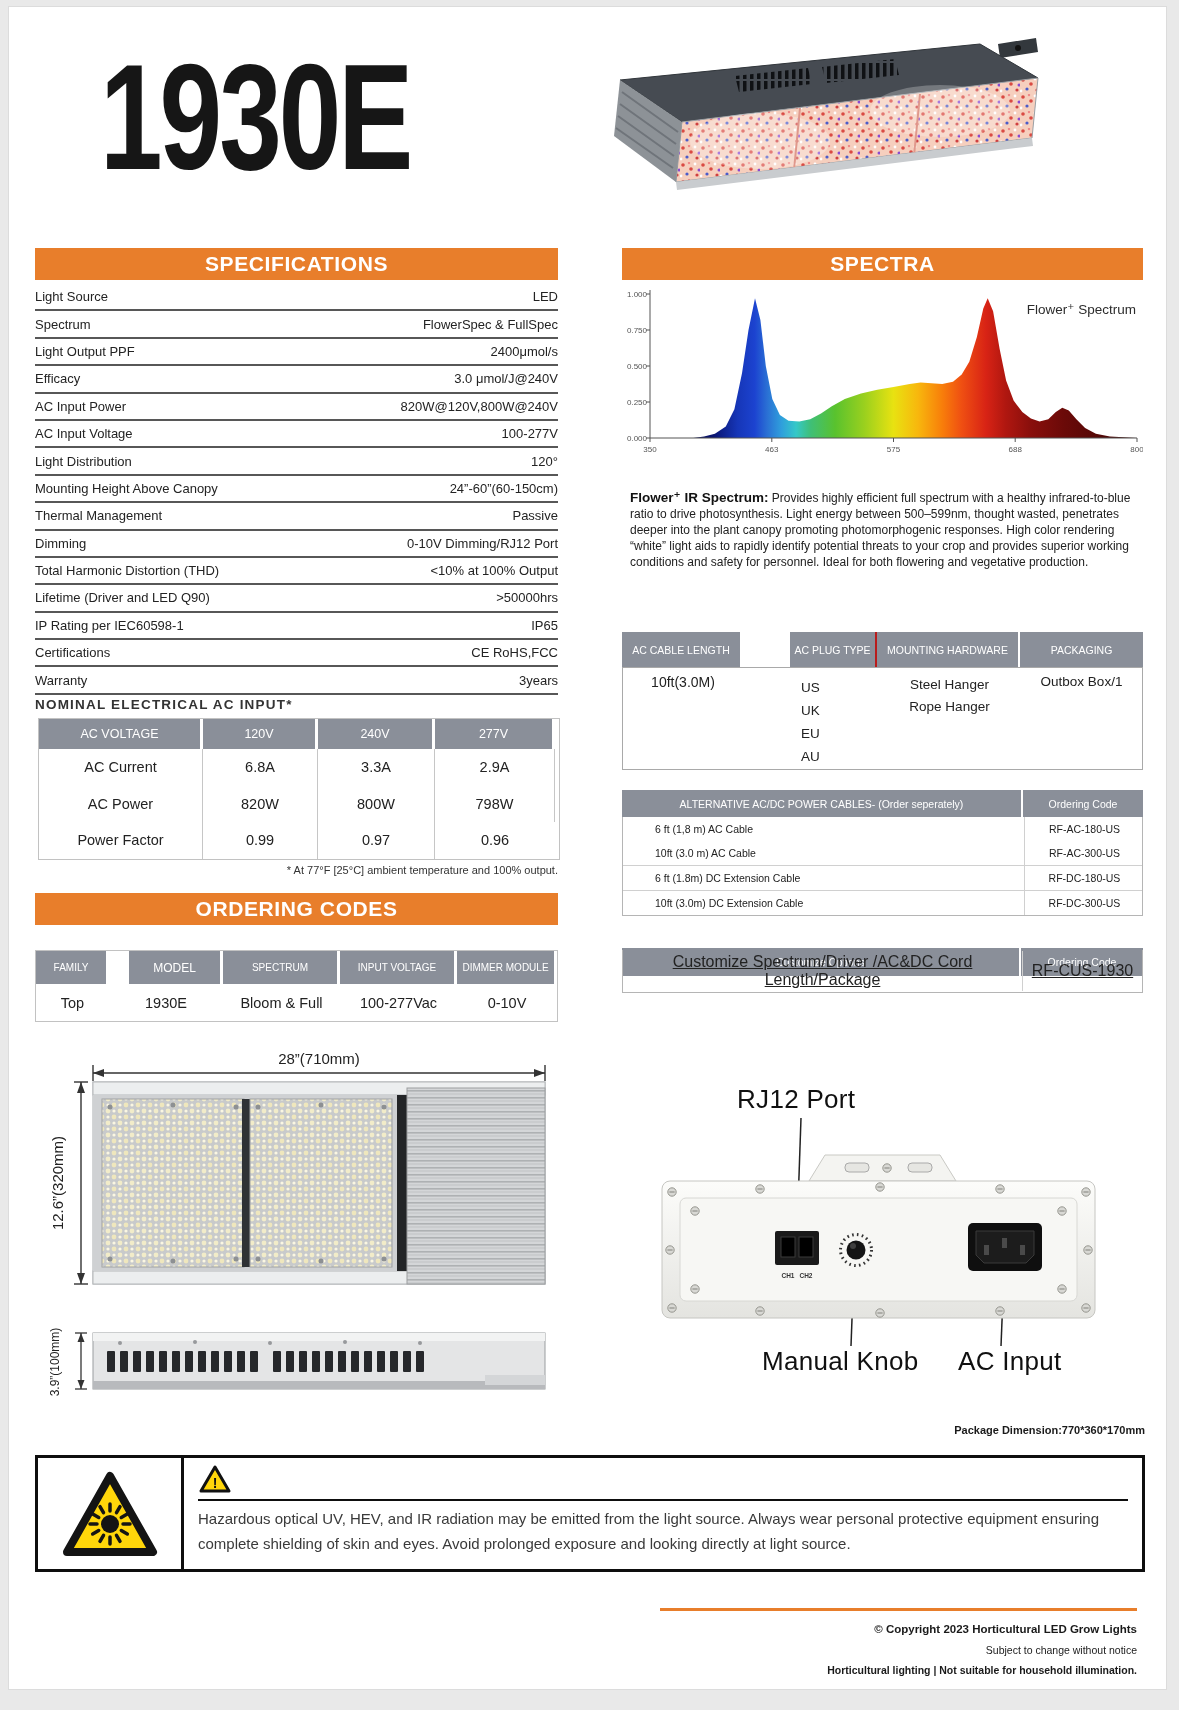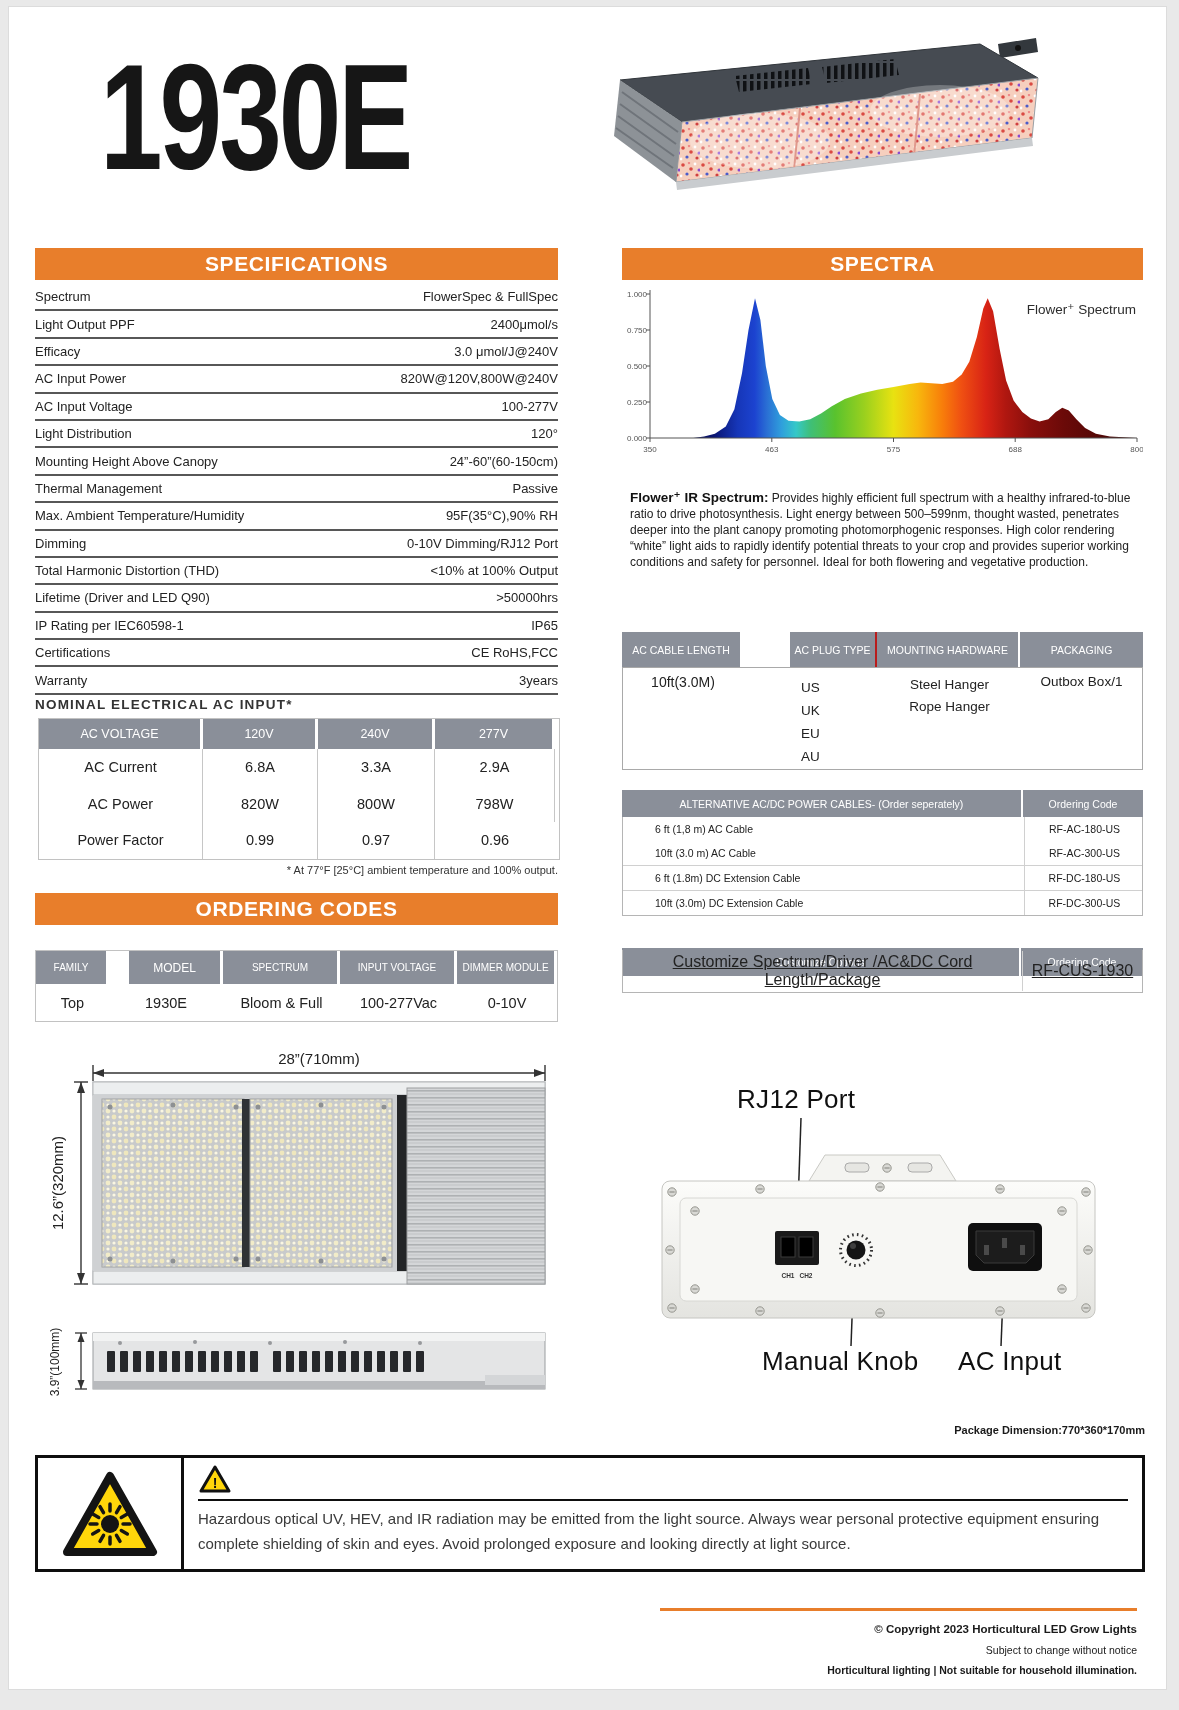--- a/index.html
+++ b/index.html
@@ -85,20 +85,24 @@
   <line x1="60" y1="78" x2="116" y2="118" stroke="#6f747a" stroke-width="2"></line>
   <line x1="58" y1="90" x2="114" y2="130" stroke="#6f747a" stroke-width="2"></line>
   <line x1="56" y1="102" x2="113" y2="142" stroke="#6f747a" stroke-width="2"></line>
   <polygon points="116,156 472,112 473,120 117,164" fill="#c9cccf"></polygon>
 </svg>
 
 <div class="abs bar" style="left:35px;top:248px;width:523px;height:32px;">SPECIFICATIONS</div>
 
 <div class="abs" style="left:35px;top:284px;width:523px;">
   <div class="specrow">
+      <span>Light Source</span>
+      <span>LED</span>
+    </div>
+  <div class="specrow">
       <span>Spectrum</span>
       <span>FlowerSpec &amp; FullSpec</span>
     </div>
   <div class="specrow">
       <span>Light Output PPF</span>
       <span>2400μmol/s</span>
     </div>
   <div class="specrow">
       <span>Efficacy</span>
       <span>3.0 μmol/J@240V</span>
@@ -115,24 +119,20 @@
       <span>Light Distribution</span>
       <span>120°</span>
     </div>
   <div class="specrow">
       <span>Mounting Height Above Canopy</span>
       <span>24”-60”(60-150cm)</span>
     </div>
   <div class="specrow">
       <span>Thermal Management</span>
       <span>Passive</span>
-    </div>
-  <div class="specrow">
-      <span>Max. Ambient Temperature/Humidity</span>
-      <span>95F(35°C),90% RH</span>
     </div>
   <div class="specrow">
       <span>Dimming</span>
       <span>0-10V Dimming/RJ12 Port</span>
     </div>
   <div class="specrow">
       <span>Total Harmonic Distortion (THD)</span>
       <span>&lt;10% at 100% Output</span>
     </div>
   <div class="specrow">

